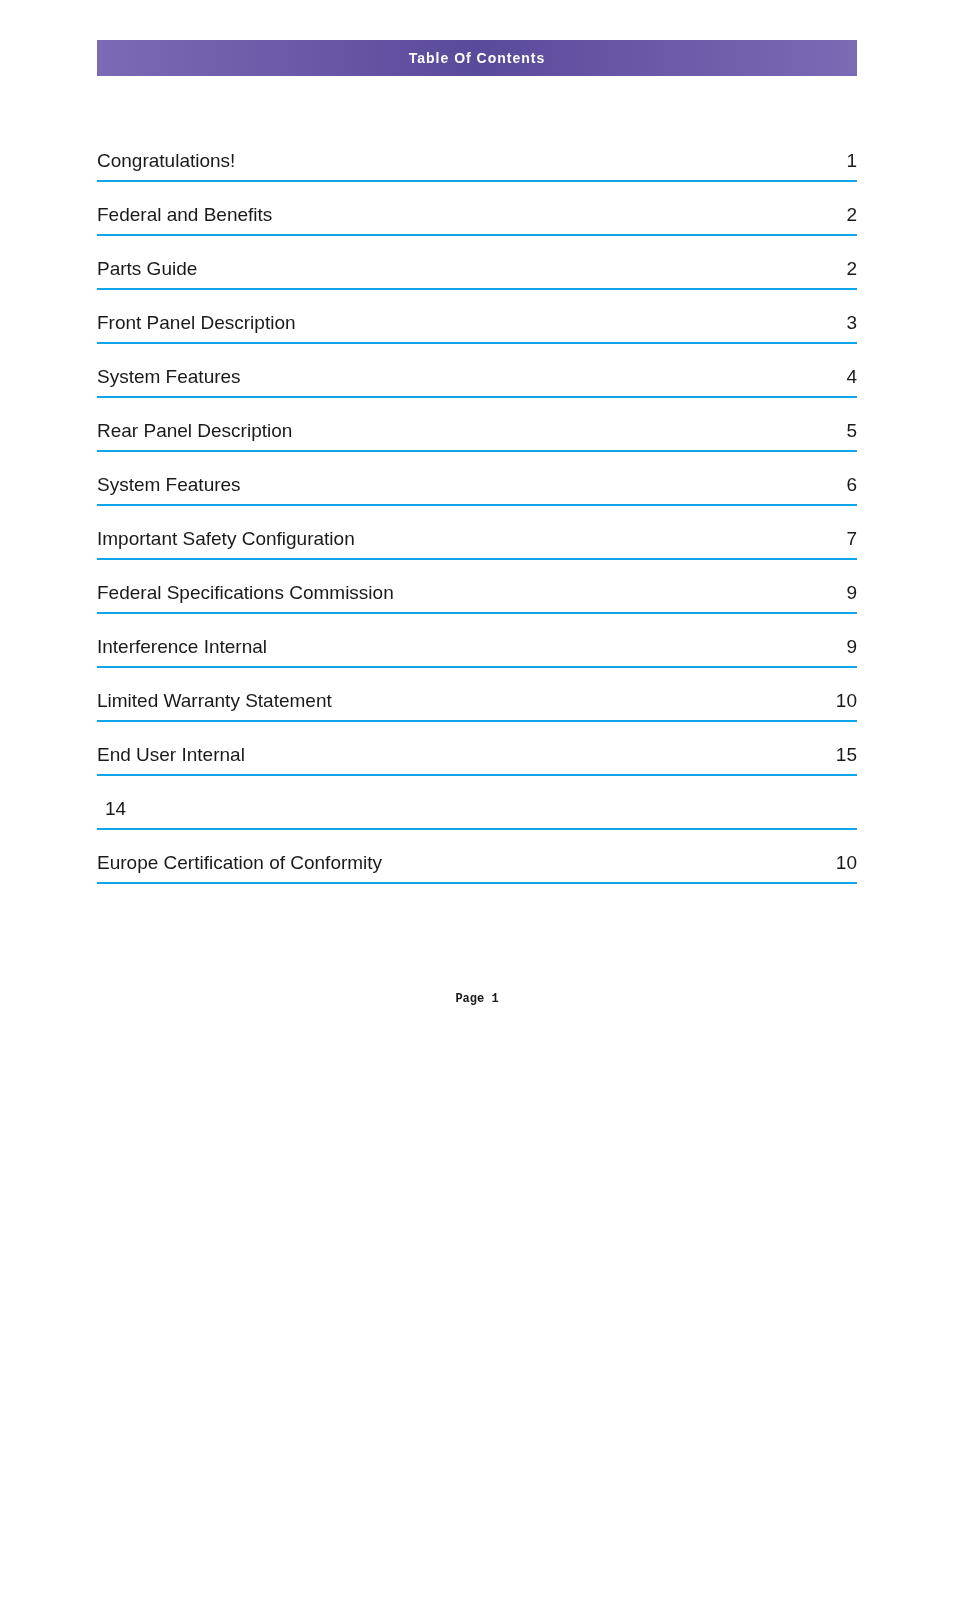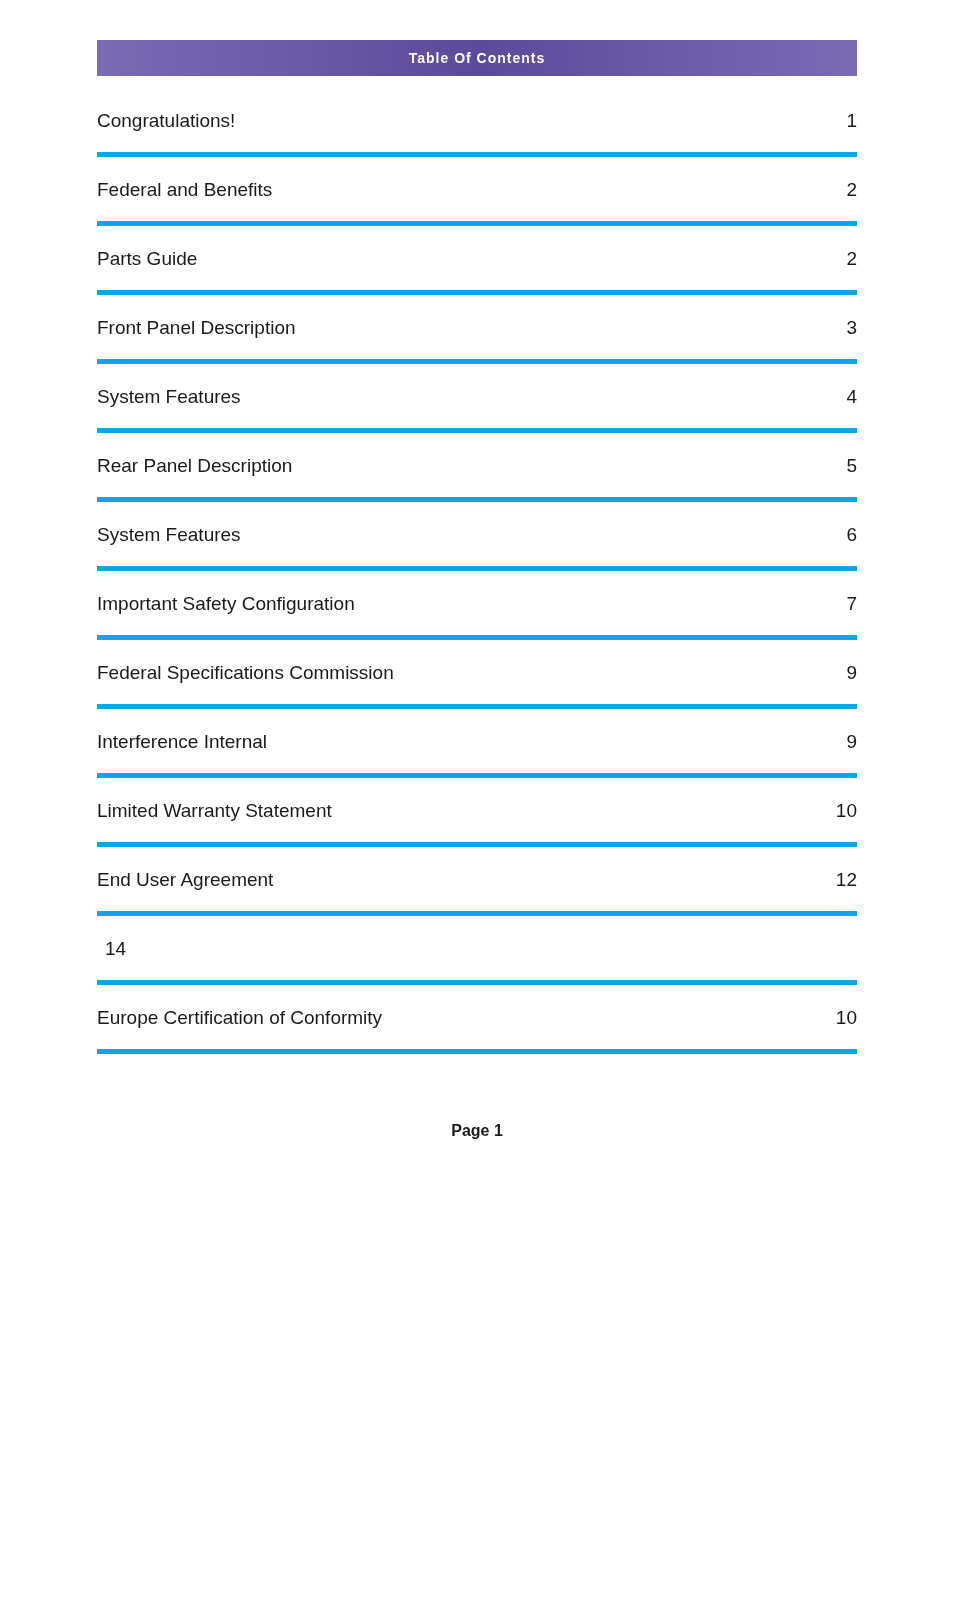--- a/index.html
+++ b/index.html
@@ -1,18 +1,19 @@
 <!DOCTYPE html>
 <html><head>
   <meta charset="utf-8">
   <style>
     * {
       margin: 0;
       padding: 0;
       box-sizing: border-box;
+      gap: 40px;
     }
 
     body {
       background: #ffffff;
       font-family: Georgia, 'Times New Roman', serif;
       width: 954px;
       min-height: 1615px;
       display: flex;
       flex-direction: column;
       align-items: center;
@@ -39,22 +40,22 @@
     }
 
     .toc-list {
       list-style: none;
       width: 100%;
     }
 
     .toc-item {
       display: flex;
       align-items: flex-start;
-      padding: 14px 0 20px 0;
-      border-bottom: 5px solid #0ea5e9;
+      padding: 14px 0 8px 0;
+      border-bottom: 2px solid #0ea5e9;
       margin-bottom: 8px;
     }
 
     .toc-label {
       flex: 1;
       font-size: 19px;
       color: #1a1a1a;
       font-weight: normal;
       font-family: Arial, 'Helvetica Neue', sans-serif;
       padding-right: 8px;
@@ -66,23 +67,23 @@
       font-family: Arial, 'Helvetica Neue', sans-serif;
       min-width: 28px;
       text-align: right;
       padding-left: 8px;
     }
 
     .footer {
       margin-top: auto;
       padding-top: 60px;
       text-align: center;
-      font-size: 16px;
+      font-size: 12px;
       font-weight: bold;
-      font-family: Liberation Sans, sans-serif;
+      font-family: Liberation Mono, monospace;
       color: #1a1a1a;
     }
   </style>
 </head>
 <body>
 
 <div class="page-container">
   <div class="header-bar">
     <span>Table Of Contents</span>
   </div>
@@ -126,22 +127,22 @@
       </li>
       <li class="toc-item">
         <span class="toc-label">Interference Internal</span>
         <span class="toc-page">9</span>
       </li>
       <li class="toc-item">
         <span class="toc-label">Limited Warranty Statement</span>
         <span class="toc-page">10</span>
       </li>
       <li class="toc-item">
-        <span class="toc-label">End User Agreement</span>
-        <span class="toc-page">12</span>
+        <span class="toc-label">End User Internal</span>
+        <span class="toc-page">15</span>
       </li>
       <li class="toc-item">
         <span class="toc-page">14</span>
       </li>
       <li class="toc-item">
         <span class="toc-label">Europe Certification of Conformity</span>
         <span class="toc-page">10</span>
       </li>
     </ul>
 

